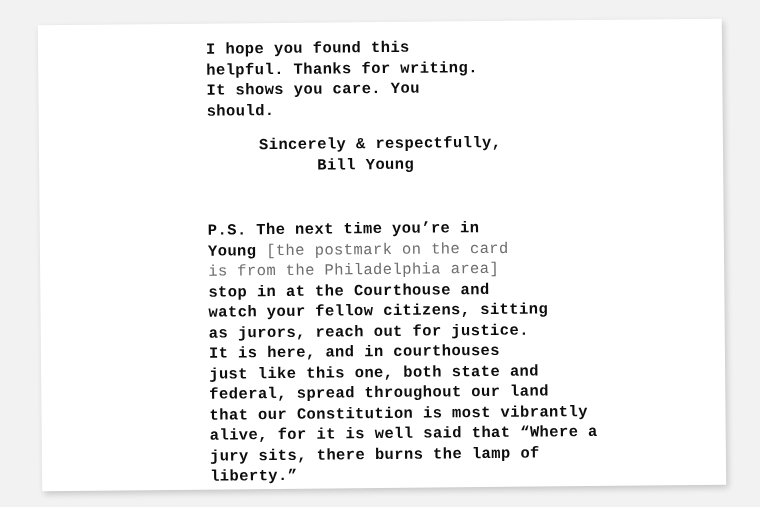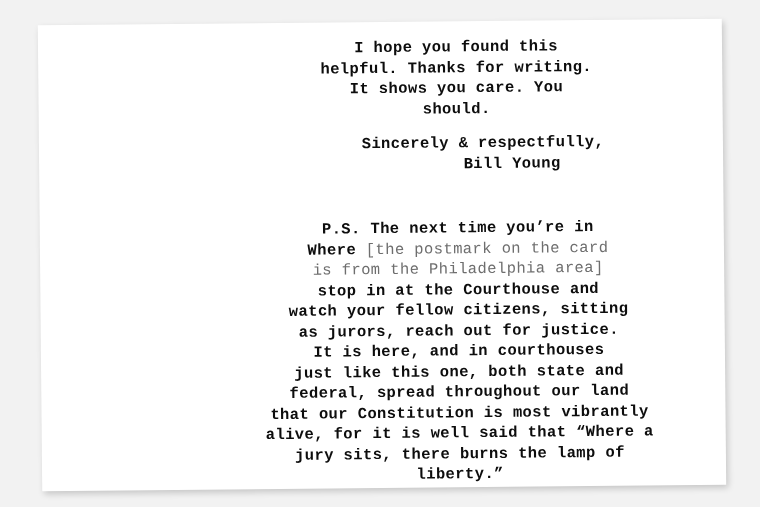--- a/index.html
+++ b/index.html
@@ -10,21 +10,20 @@
     width: 760px;
     height: 507px;
     background: #f2f2f2;
     font-family: "Liberation Mono", monospace;
     overflow: hidden;
   }
   #page-wrap {
     position: relative;
     width: 760px;
     height: 494px;
-    text-align: center;
   }
   .card {
     position: absolute;
     left: 40px;
     top: 22px;
     width: 684px;
     height: 466px;
     background: #ffffff;
     box-shadow: 2px 3px 6px rgba(0,0,0,0.18);
     transform: rotate(-0.55deg);
@@ -75,21 +74,21 @@
       <div class="doc-line">should.</div>
 
       <div class="spacer-sm"></div>
 
       <div class="doc-line center-ish">Sincerely &amp; respectfully,</div>
       <div class="doc-line center-more">Bill Young</div>
 
       <div class="spacer-lg"></div>
 
       <div class="doc-line">P.S. The next time you’re in</div>
-      <div class="doc-line"><span>Where</span><span class="inline-light"> [the postmark on the card</span></div>
+      <div class="doc-line"><span>Young</span><span class="inline-light"> [the postmark on the card</span></div>
       <div class="doc-line light">is from the Philadelphia area]</div>
 
       <div class="doc-line">stop in at the Courthouse and</div>
       <div class="doc-line">watch your fellow citizens, sitting</div>
       <div class="doc-line">as jurors, reach out for justice.</div>
       <div class="doc-line">It is here, and in courthouses</div>
       <div class="doc-line">just like this one, both state and</div>
       <div class="doc-line">federal, spread throughout our land</div>
       <div class="doc-line">that our Constitution is most vibrantly</div>
       <div class="doc-line">alive, for it is well said that “Where a</div>

